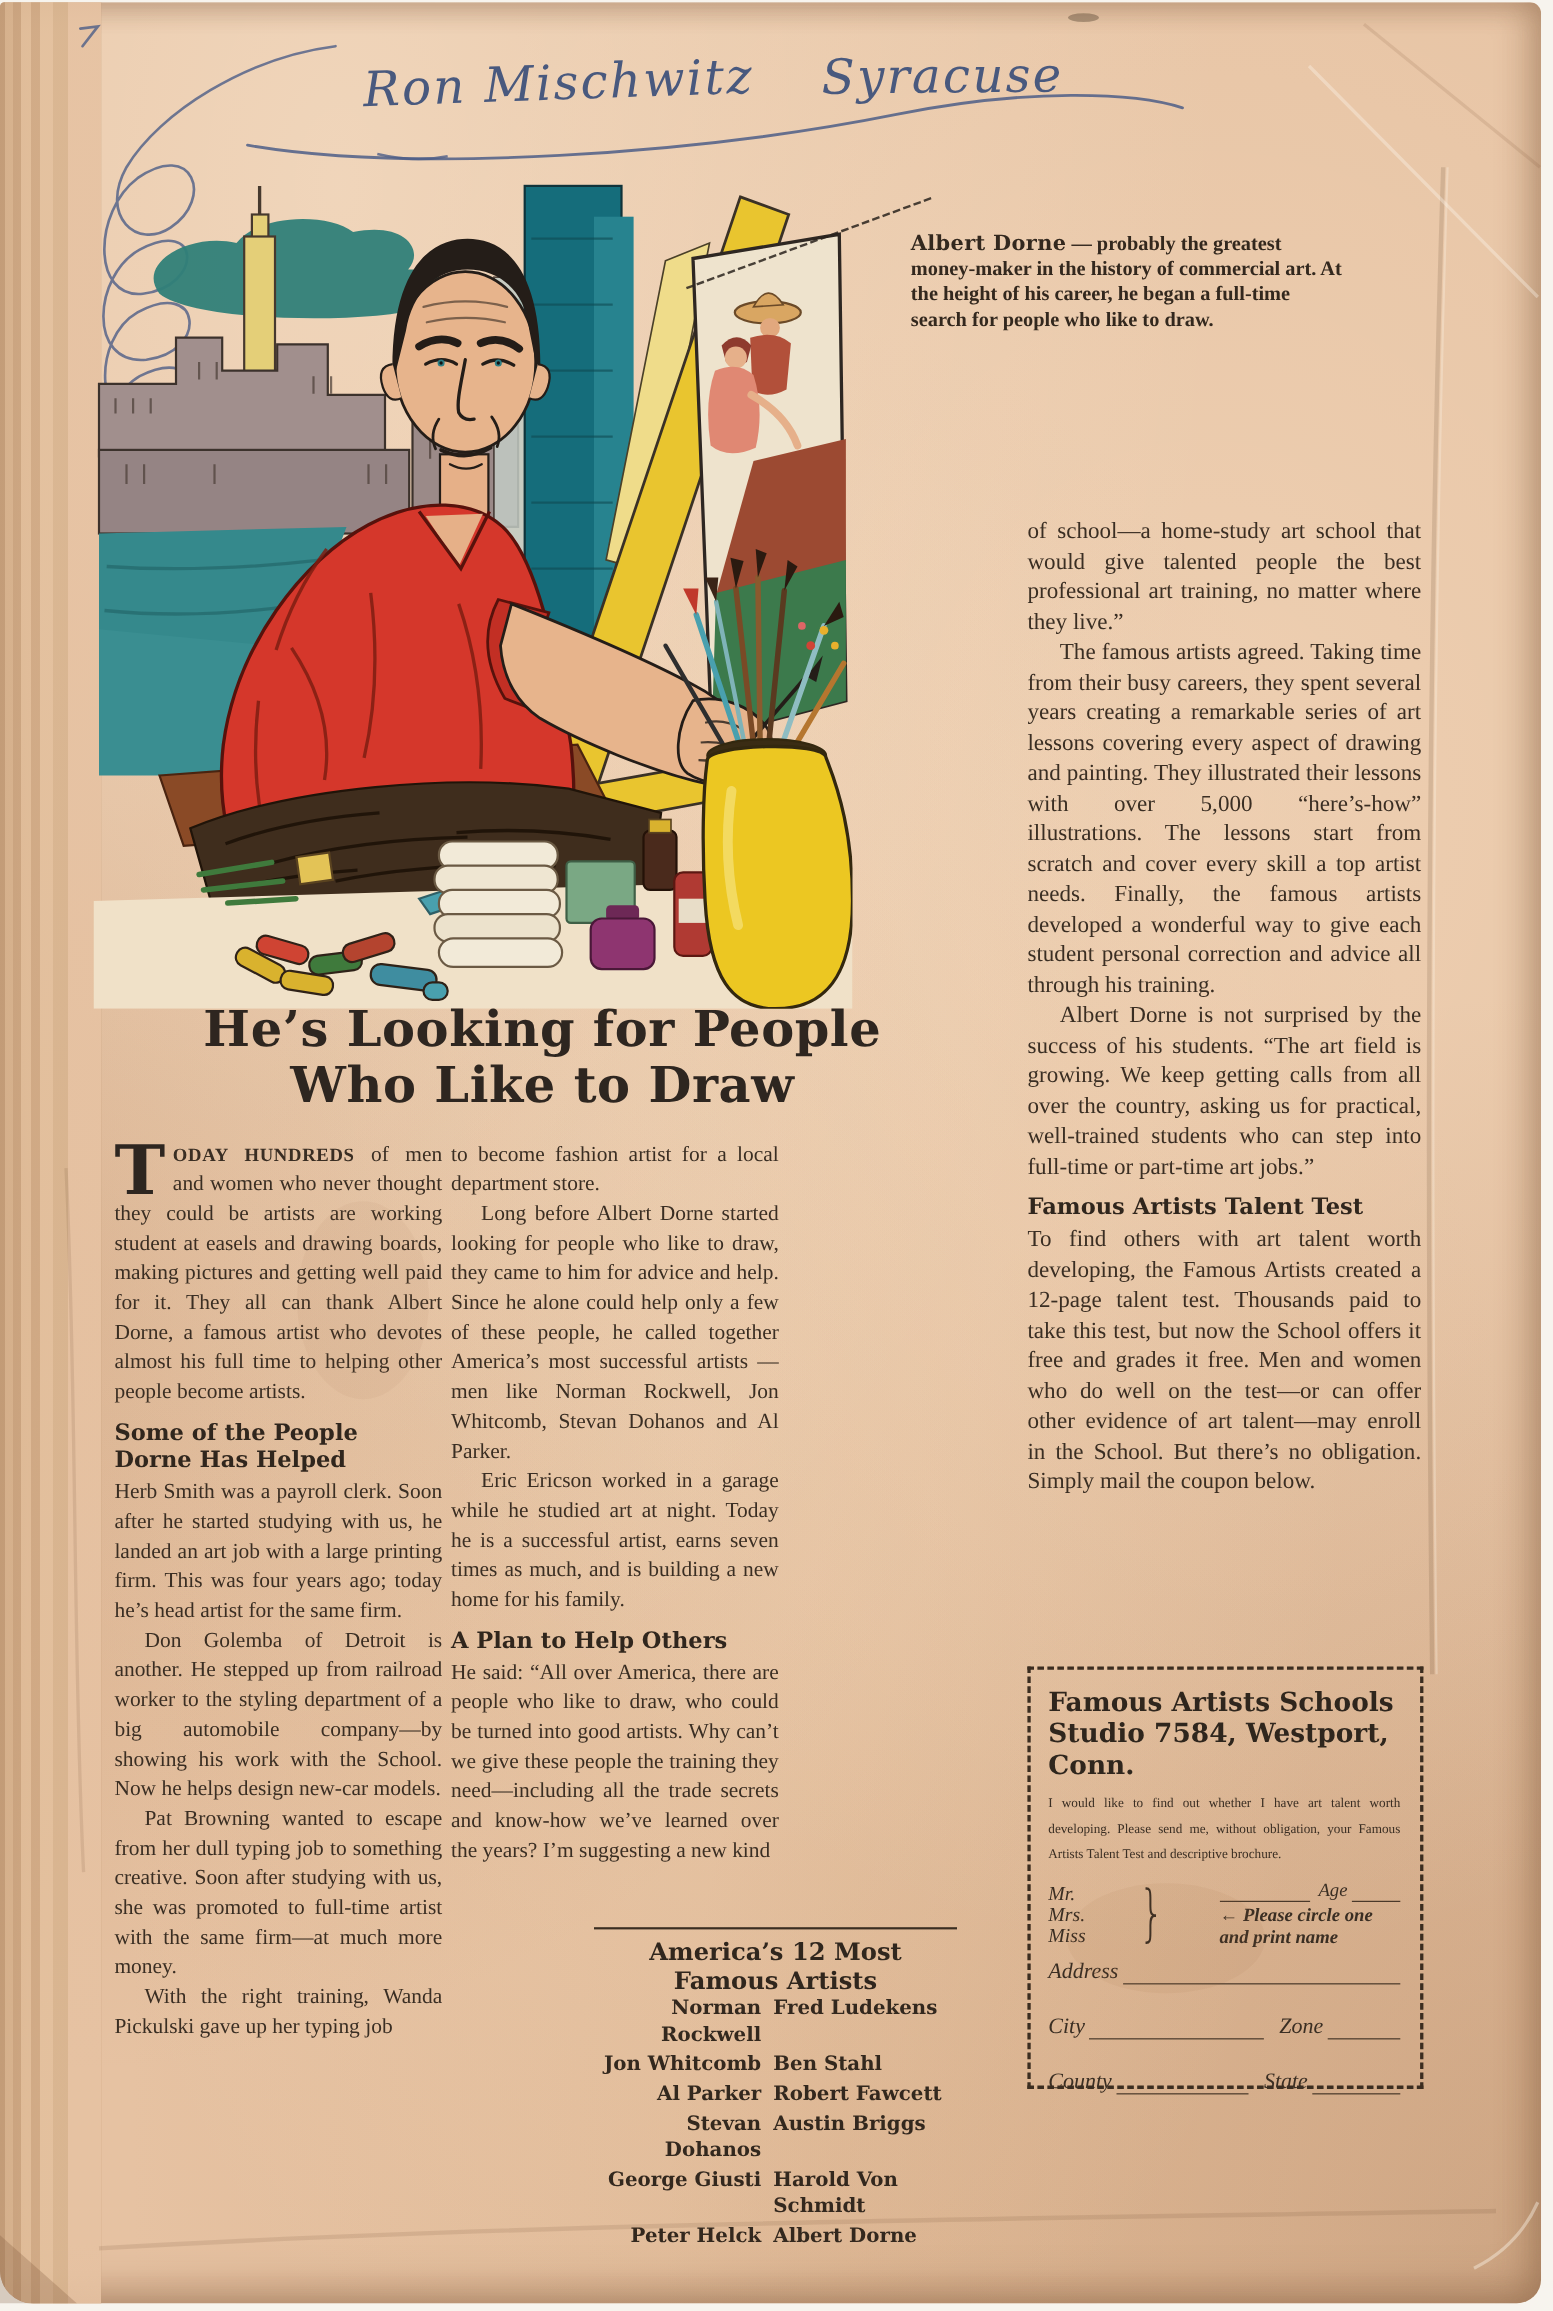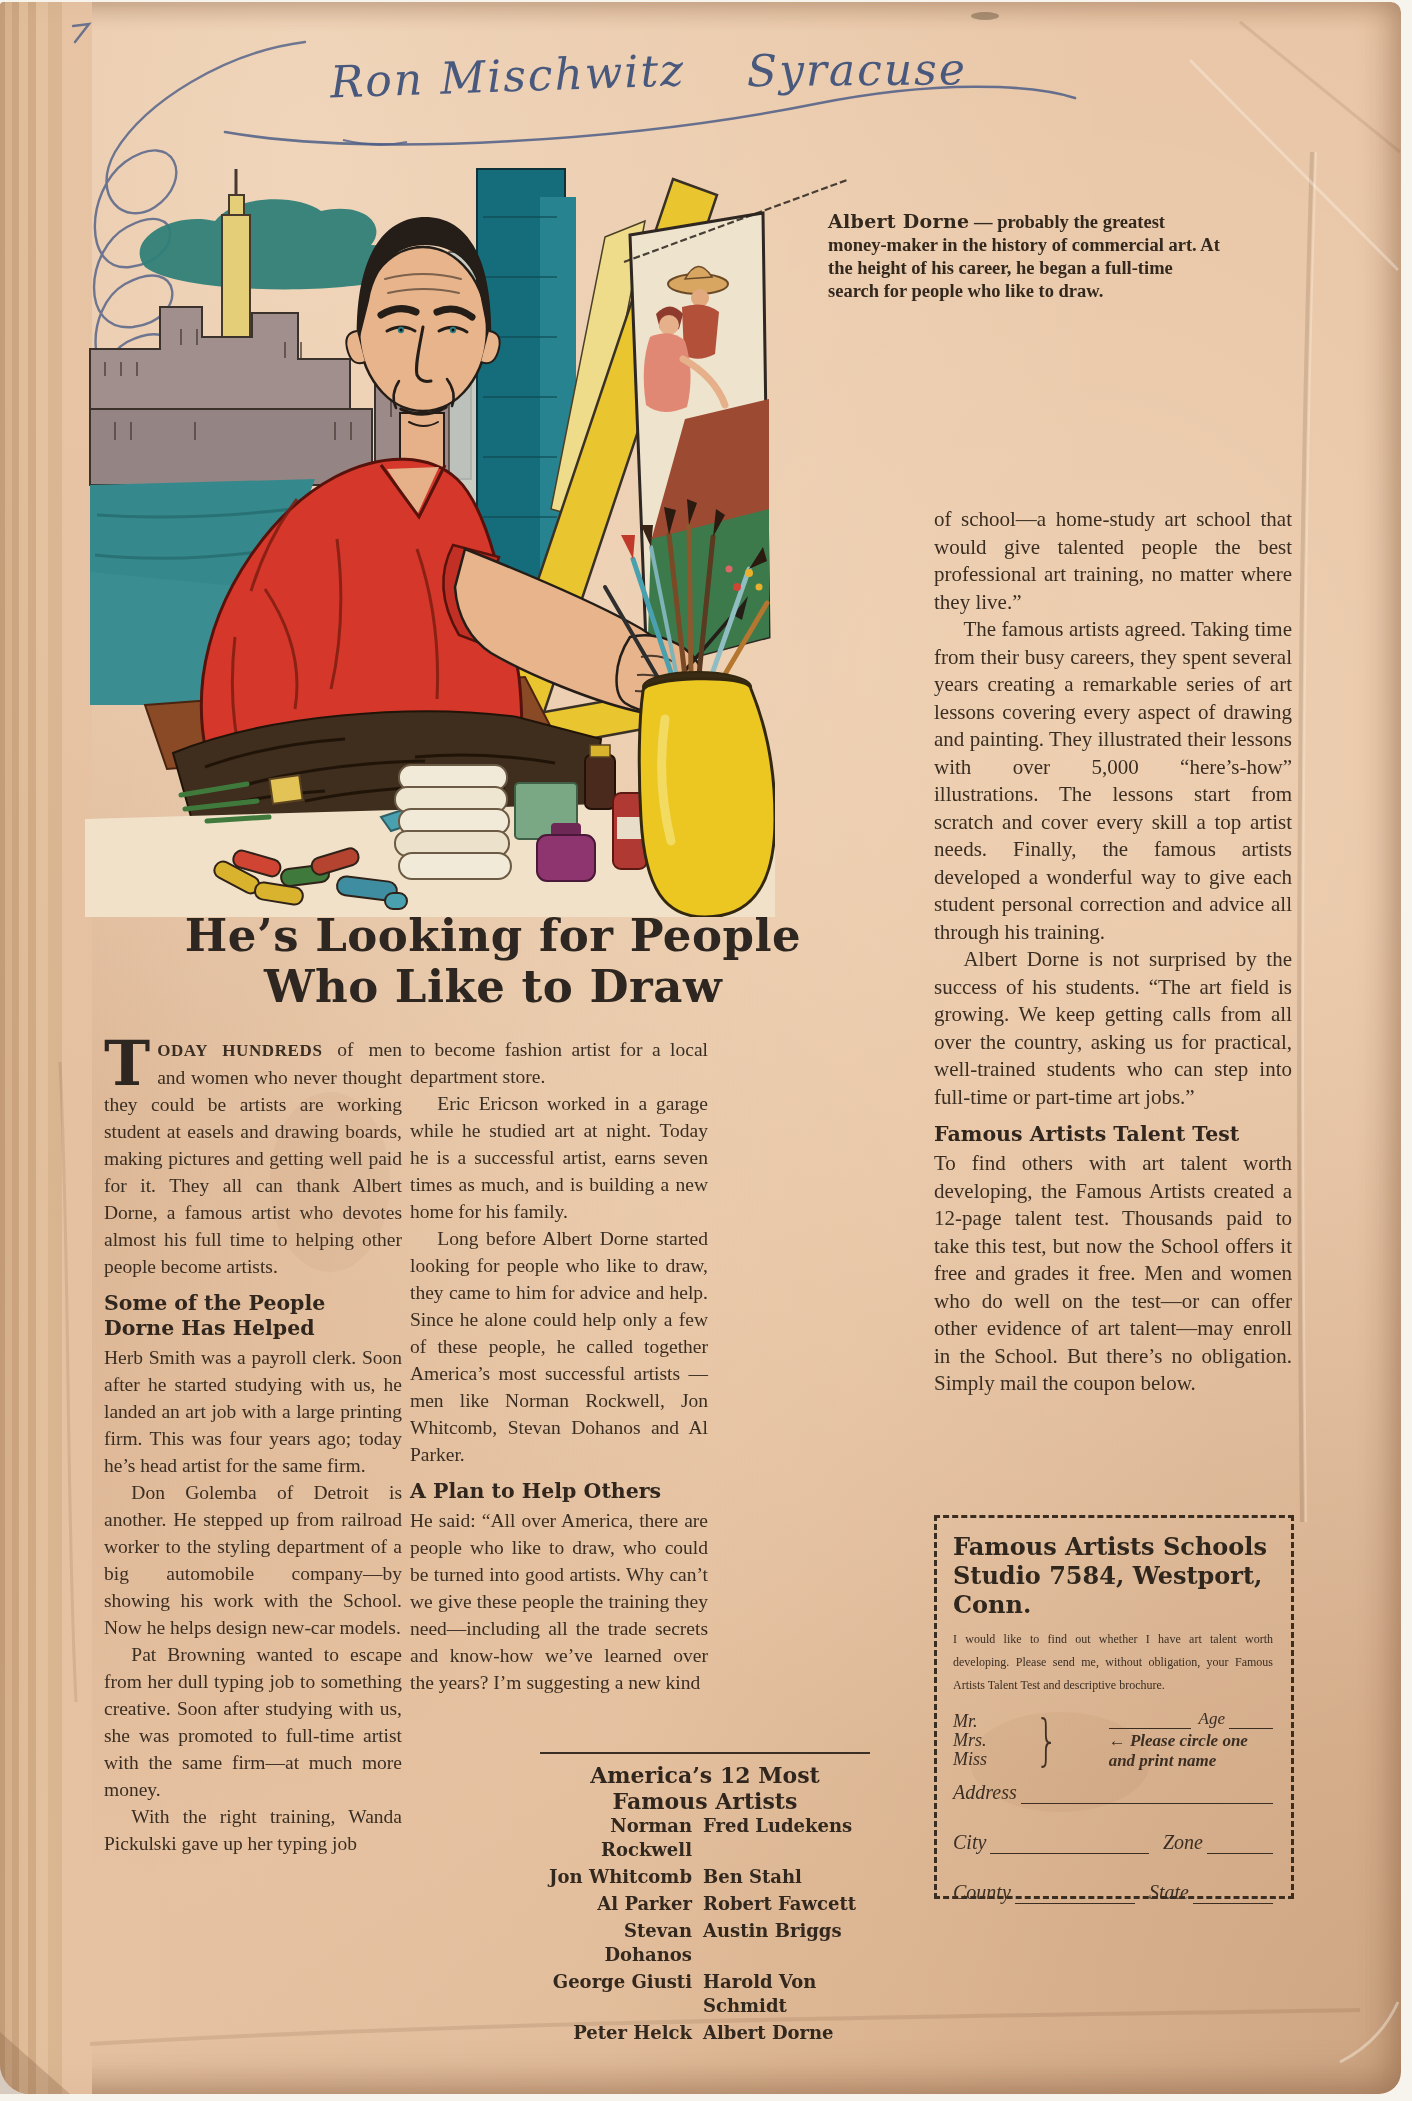--- a/index.html
+++ b/index.html
@@ -40,21 +40,21 @@
 
   
   .headline{position:absolute;left:140px;top:908px;width:706px;margin:0;
         font-family:"DejaVu Serif",serif;font-weight:800;font-size:45px;line-height:51px;
         text-align:center;color:#2e2620;letter-spacing:.5px;}
 
   
   .col{position:absolute;text-align:justify;}
   .col1{left:104px;top:1034px;width:298px;font-size:19.5px;line-height:27px;}
   .col2{left:410px;top:1034px;width:298px;font-size:19.5px;line-height:27px;}
-  .col3{left:934px;top:504px;width:358px;font-size:21px;line-height:27.5px;}
+  .col3{left:934px;top:467px;width:358px;font-size:21px;line-height:27.5px;}
   .col p{margin:0;}
   .col p.ind{text-indent:1.4em;}
   .subhead{font-family:"DejaVu Serif",serif;font-weight:800;font-size:20.5px;line-height:25px;
         margin:11px 0 3px;text-align:left;color:#30261d;}
   .dropcap{float:left;font-family:"DejaVu Serif",serif;font-weight:800;font-size:62px;
         line-height:50px;padding:3px 7px 0 0;color:#2e2620;}
   .leadcaps{font-size:17px;letter-spacing:.6px;font-weight:700;}
 
   
   .artists{position:absolute;left:540px;top:1750px;width:330px;border-top:2px solid #3b2e22;
@@ -276,22 +276,22 @@
     <p><span class="dropcap">T</span><span class="leadcaps">ODAY HUNDREDS</span><span> of men and women who never thought they could be artists are working student at easels and drawing boards, making pictures and getting well paid for it. They all can thank Albert Dorne, a famous artist who devotes almost his full time to helping other people become artists.</span></p>
     <div class="subhead">Some of the People Dorne Has Helped</div>
     <p>Herb Smith was a payroll clerk. Soon after he started studying with us, he landed an art job with a large printing firm. This was four years ago; today he’s head artist for the same firm.</p>
     <p class="ind">Don Golemba of Detroit is another. He stepped up from railroad worker to the styling department of a big automobile company—by showing his work with the School. Now he helps design new-car models.</p>
     <p class="ind">Pat Browning wanted to escape from her dull typing job to something creative. Soon after studying with us, she was promoted to full-time artist with the same firm—at much more money.</p>
     <p class="ind">With the right training, Wanda Pickulski gave up her typing job</p>
   </div>
 
   <div class="col col2">
     <p>to become fashion artist for a local department store.</p>
+    <p class="ind">Long before Albert Dorne started looking for people who like to draw, they came to him for advice and help. Since he alone could help only a few of these people, he called together America’s most successful artists —men like Norman Rockwell, Jon Whitcomb, Stevan Dohanos and Al Parker.</p>
     <p class="ind">Eric Ericson worked in a garage while he studied art at night. Today he is a successful artist, earns seven times as much, and is building a new home for his family.</p>
-    <p class="ind">Long before Albert Dorne started looking for people who like to draw, they came to him for advice and help. Since he alone could help only a few of these people, he called together America’s most successful artists —men like Norman Rockwell, Jon Whitcomb, Stevan Dohanos and Al Parker.</p>
     <div class="subhead">A Plan to Help Others</div>
     <p>He said: “All over America, there are people who like to draw, who could be turned into good artists. Why can’t we give these people the training they need—including all the trade secrets and know-how we’ve learned over the years? I’m suggesting a new kind</p>
   </div>
 
   <div class="col col3">
     <p>of school—a home-study art school that would give talented people the best professional art training, no matter where they live.”</p>
     <p class="ind">The famous artists agreed. Taking time from their busy careers, they spent several years creating a remarkable series of art lessons covering every aspect of drawing and painting. They illustrated their lessons with over 5,000 “here’s-how” illustrations. The lessons start from scratch and cover every skill a top artist needs. Finally, the famous artists developed a wonderful way to give each student personal correction and advice all through his training.</p>
     <p class="ind">Albert Dorne is not surprised by the success of his students. “The art field is growing. We keep getting calls from all over the country, asking us for practical, well-trained students who can step into full-time or part-time art jobs.”</p>
     <div class="subhead">Famous Artists Talent Test</div>
     <p>To find others with art talent worth developing, the Famous Artists created a 12-page talent test. Thousands paid to take this test, but now the School offers it free and grades it free. Men and women who do well on the test—or can offer other evidence of art talent—may enroll in the School. But there’s no obligation. Simply mail the coupon below.</p>

